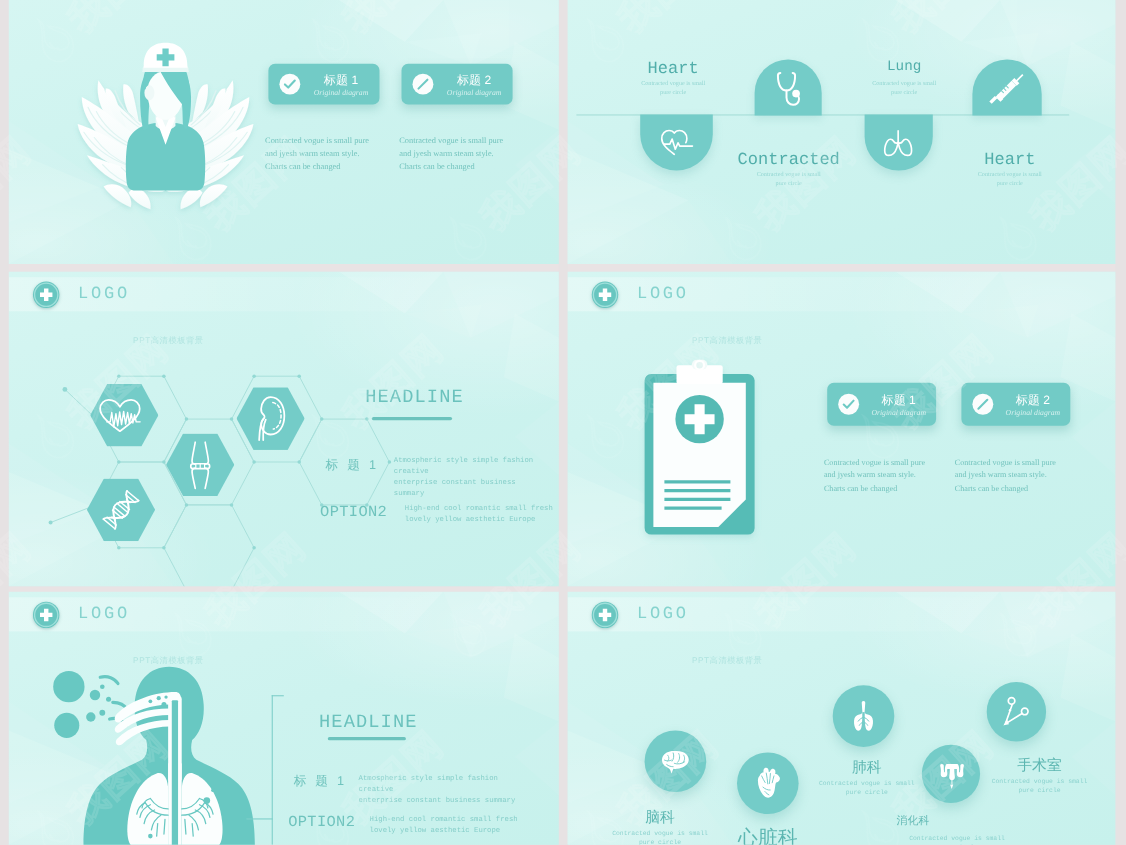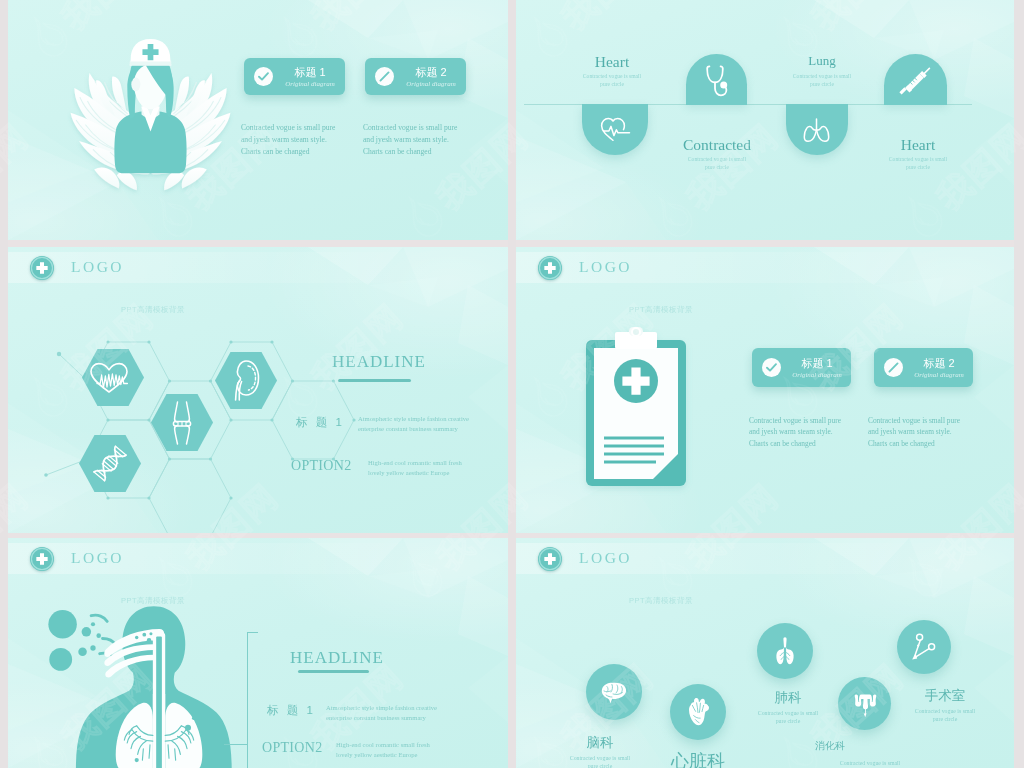--- a/index.html
+++ b/index.html
@@ -7,21 +7,21 @@
   body{width:1024px;height:768px;overflow:hidden;background:#e6e2e3;
        font-family:"Liberation Serif",serif;-webkit-font-smoothing:antialiased;}
   .sheet{position:absolute;left:0;top:0;width:1024px;height:768px;}
   .slide{position:absolute;overflow:hidden;
          background:
            radial-gradient(ellipse 60% 55% at 88% 12%, rgba(255,255,255,.30), rgba(255,255,255,0) 62%),
            radial-gradient(ellipse 55% 50% at 5% 92%, rgba(255,255,255,.26), rgba(255,255,255,0) 60%),
            linear-gradient(160deg,#d6f6f2 0%,#cdf3ef 48%,#c7f1ec 100%);
   }
   .poly{position:absolute;opacity:.5;}
-  .serif{font-family:Liberation Serif, serif;}
+  .serif{font-family:Liberation Mono, monospace;}
   .cn{font-family:"Liberation Sans",sans-serif;}
   
   .logobar{position:absolute;left:0;height:31px;
            background:linear-gradient(90deg,rgba(255,255,255,.34),rgba(255,255,255,.16) 45%,rgba(255,255,255,0));}
   .logocirc{position:absolute;border-radius:50%;background:#68c6c0;
             box-shadow:0 1px 3px rgba(60,130,130,.35);}
   .logotxt{position:absolute;color:#86d3ce;letter-spacing:2.5px;}
   .logosub{position:absolute;color:#b0e4e0;letter-spacing:.5px;margin-top:40px;}
   
   .card{position:absolute;border-radius:6px;background:#72cbc6;

